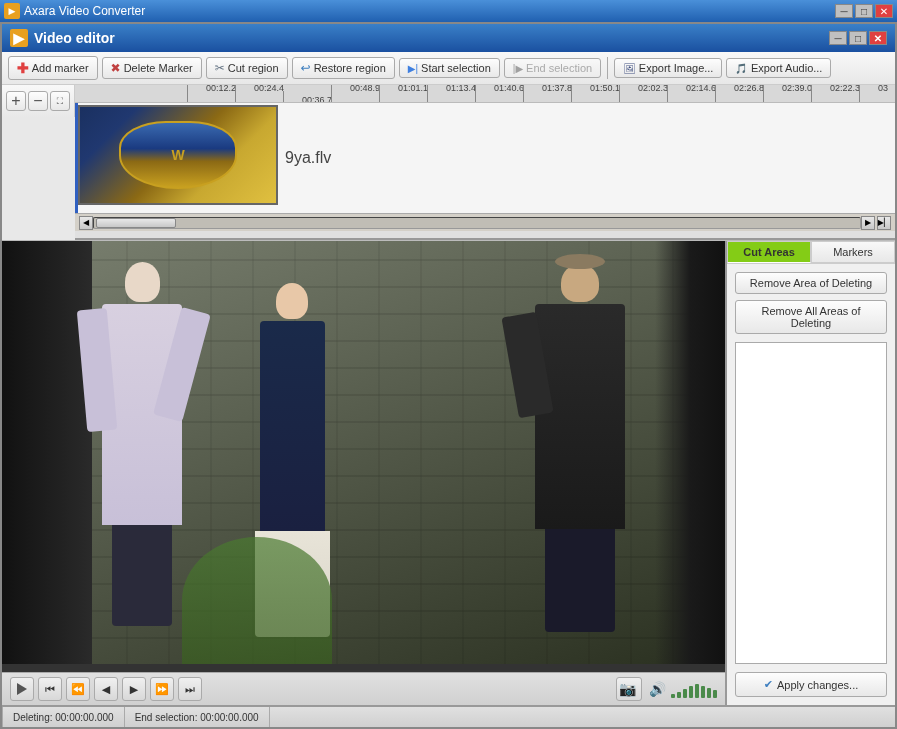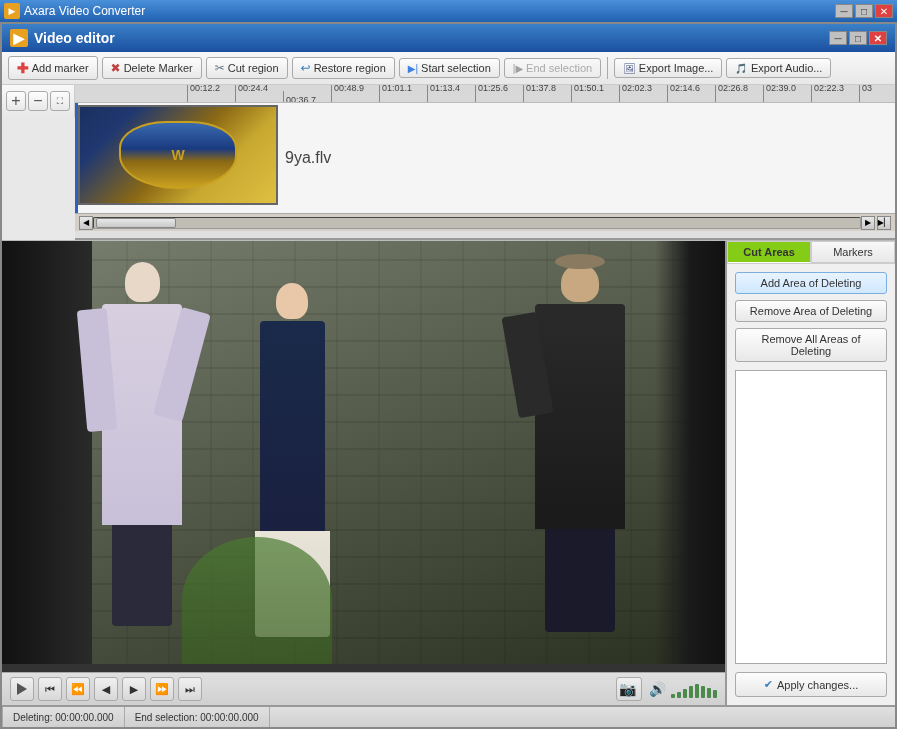--- a/index.html
+++ b/index.html
@@ -28,21 +28,21 @@
     .toolbar-separator { width: 1px; background: #aaa; height: 22px; margin: 0 2px; }
 
     
     .zoom-controls { background: linear-gradient(to bottom, #f8f8f8, #e8e8e8); border-bottom: 1px solid #ccc; padding: 3px 6px; display: flex; gap: 4px; align-items: center; }
     .zoom-btn { width: 20px; height: 20px; background: linear-gradient(to bottom, #fdfdfd, #e8e8e8); border: 1px solid #aaa; border-radius: 3px; cursor: pointer; display: flex; align-items: center; justify-content: center; font-size: 14px; color: #555; }
 
     
     .timeline-container { background: #e8e8e8; border-bottom: 2px solid #999; position: relative; overflow: hidden; height: 160px; }
     .timeline-ruler { background: #d8d8d8; height: 18px; display: flex; align-items: center; padding-left: 112px; overflow: hidden; border-bottom: 1px solid #bbb; }
     .ruler-marks { display: flex; gap: 0; font-size: 9px; color: #444; }
-    .ruler-mark { width: 52px; text-align: left; border-left: 1px solid #888; padding-left: 2px; line-height: 18px; }
+    .ruler-mark { width: 52px; text-align: left; border-left: 1px solid #888; padding-left: 18px; line-height: 18px; }
     .timeline-content { flex: 1; background: #f5f5f5; position: relative; overflow: hidden; }
     .video-thumbnail { position: absolute; left: 0; top: 2px; width: 210px; height: 100px; background: #222; border: 2px solid #666; overflow: hidden; }
     .video-label { position: absolute; left: 215px; top: 50%; transform: translateY(-50%); font-size: 16px; color: #444; }
     .timeline-scrollbar { height: 18px; background: #d4d0c8; border-top: 1px solid #aaa; display: flex; align-items: center; padding: 2px 4px; }
     .timeline-scrollbar-track { flex: 1; height: 12px; background: #c0bdb5; border: 1px inset #999; border-radius: 2px; position: relative; }
     .timeline-scrollbar-thumb { width: 80px; height: 10px; background: linear-gradient(to bottom, #e8e8e8, #c8c8c8); border: 1px solid #888; border-radius: 2px; position: absolute; left: 2px; top: 0; }
     .timeline-scroll-btn { width: 14px; height: 14px; background: linear-gradient(to bottom, #e8e8e8, #c8c8c8); border: 1px solid #888; display: flex; align-items: center; justify-content: center; font-size: 8px; cursor: pointer; }
 
     
     .main-content { display: flex; flex: 1; overflow: hidden; }
@@ -155,21 +155,21 @@
     <div class="timeline-container" style="flex:1; height:155px; background:#e0e0e0;">
 
       <div class="timeline-ruler">
         <div class="ruler-marks">
           <div class="ruler-mark" style="width:48px;">00:12.2</div>
           <div class="ruler-mark" style="width:48px;">00:24.4</div>
           <div class="ruler-mark" style="width:48px;margin-top:12px;">00:36.7</div>
           <div class="ruler-mark" style="width:48px;">00:48.9</div>
           <div class="ruler-mark" style="width:48px;">01:01.1</div>
           <div class="ruler-mark" style="width:48px;">01:13.4</div>
-          <div class="ruler-mark" style="width:48px;">01:25.6</div>
+          <div class="ruler-mark" style="width:48px;">01:40.6</div>
           <div class="ruler-mark" style="width:48px;">01:37.8</div>
           <div class="ruler-mark" style="width:48px;">01:50.1</div>
           <div class="ruler-mark" style="width:48px;">02:02.3</div>
           <div class="ruler-mark" style="width:48px;">02:14.6</div>
           <div class="ruler-mark" style="width:48px;">02:26.8</div>
           <div class="ruler-mark" style="width:48px;">02:39.0</div>
           <div class="ruler-mark" style="width:48px;">02:22.3</div>
           <div class="ruler-mark" style="width:30px;">03</div>
         </div>
       </div>
@@ -277,21 +277,20 @@
         </div>
       </div>
     </div>
 
     <div class="side-panel">
       <div class="side-panel-tabs">
         <div class="side-tab active">Cut Areas</div>
         <div class="side-tab">Markers</div>
       </div>
       <div class="side-panel-content">
-        <button class="side-btn primary">Add Area of Deleting</button>
         <button class="side-btn">Remove Area of Deleting</button>
         <button class="side-btn">Remove All Areas of Deleting</button>
       </div>
       <div class="list-area"></div>
       <button class="apply-btn">
         <span style="color:#4080c0;">✔</span>
         <span>Apply changes...</span>
       </button>
     </div>
 

